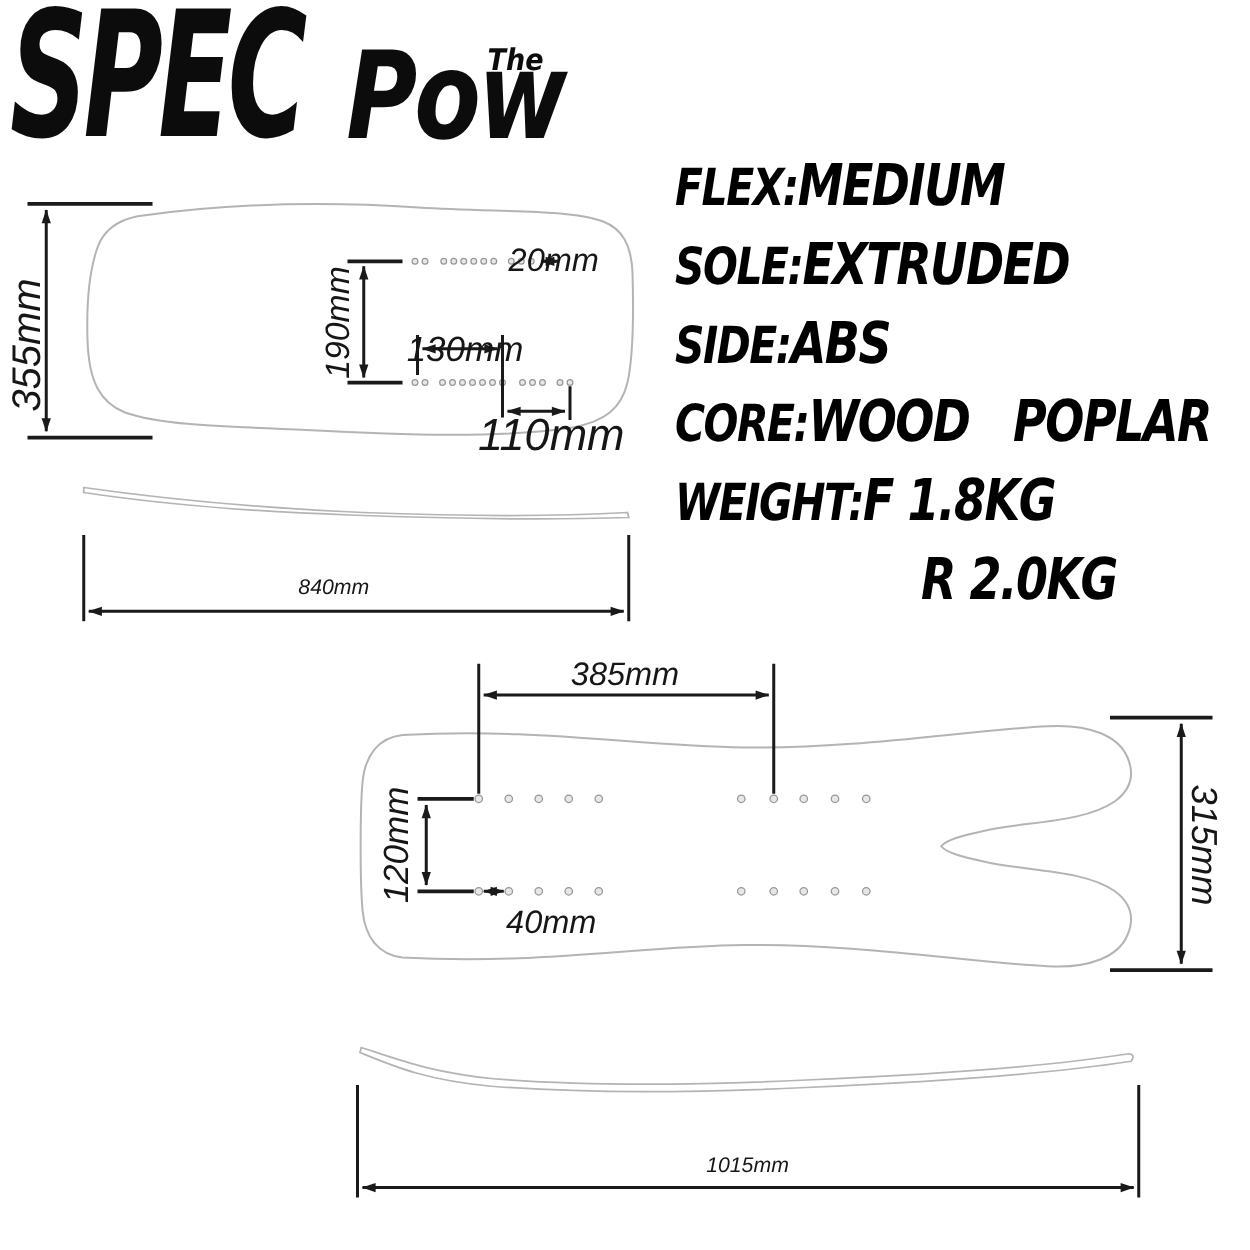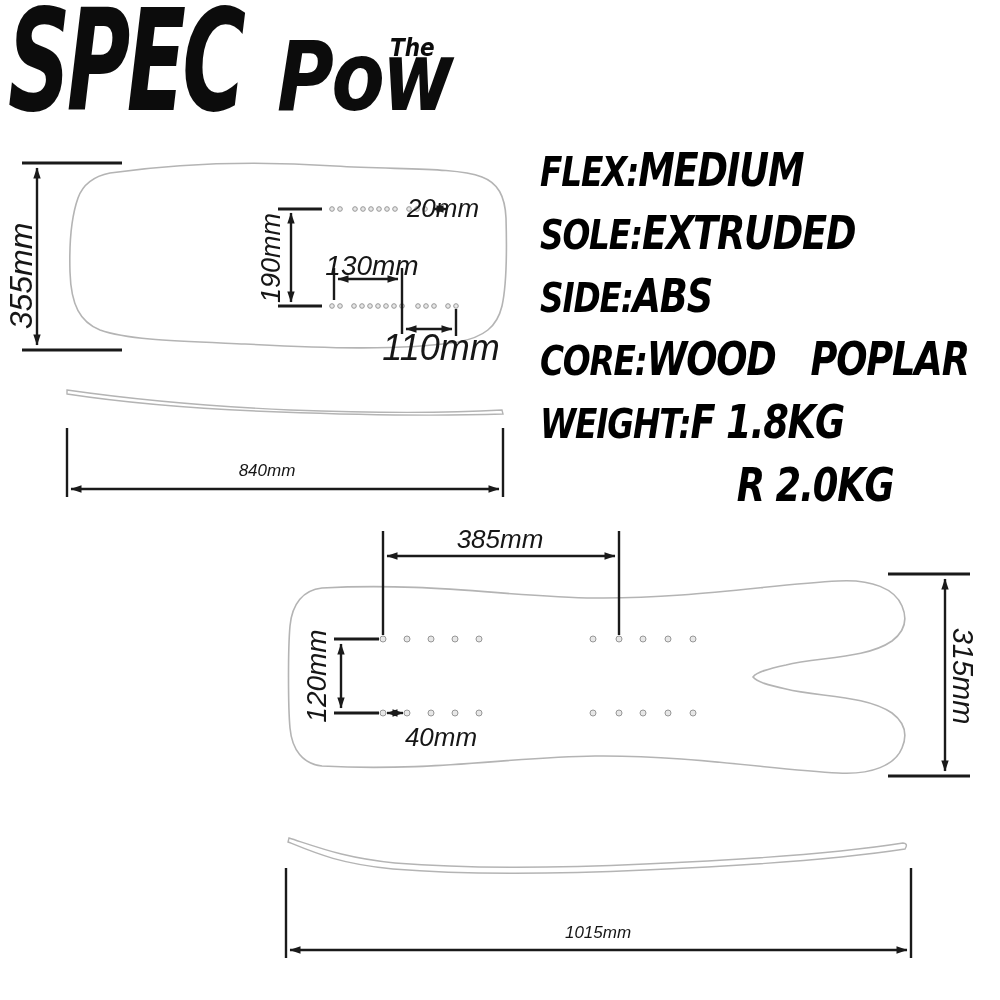--- a/index.html
+++ b/index.html
@@ -14,21 +14,21 @@
   .brand-name{position:absolute;left:277px;top:28px;
     font-family:"DejaVu Sans",sans-serif;font-weight:900;font-size:97px;line-height:1;
     letter-spacing:-3px;color:#0c0c0c;transform:scaleX(0.8);transform-origin:0 0;white-space:nowrap;}
   .brand-the{position:absolute;left:390px;top:36px;
     font-family:"DejaVu Sans",sans-serif;font-weight:900;font-size:24px;line-height:1;
     color:#0c0c0c;transform:scaleX(0.9);transform-origin:0 0;white-space:nowrap;}
 
   
   .specs{position:absolute;left:540px;top:125px;width:1px;height:1px;
     transform:scaleX(0.8);transform-origin:0 0;
-    font-family:"DejaVu Sans",sans-serif;font-weight:900;color:#000000;letter-spacing:-1.5px;margin-top:22px;}
+    font-family:"DejaVu Sans",sans-serif;font-weight:900;color:#000000;letter-spacing:-1.5px;}
   .spec-line{position:absolute;left:0;white-space:pre;line-height:1;}
   .spec-label{font-size:41px;}
   .spec-value{font-size:46px;}
 
   
   .lbl{position:absolute;color:#161616;white-space:nowrap;line-height:1;
     font-family:"Liberation Sans",sans-serif;
     transform:translate(-50%,-50%);}
   .lbl.ccw{transform:translate(-50%,-50%) rotate(-90deg);}
   .lbl.cw{transform:translate(-50%,-50%) rotate(90deg);}
@@ -199,21 +199,21 @@
     <div class="spec-line" style="top:63px;"><span class="spec-label">SOLE:</span><span class="spec-value">EXTRUDED</span></div>
     <div class="spec-line" style="top:126px;"><span class="spec-label">SIDE:</span><span class="spec-value">ABS</span></div>
     <div class="spec-line" style="top:189px;"><span class="spec-label">CORE:</span><span class="spec-value">WOOD   POPLAR</span></div>
     <div class="spec-line" style="top:252px;"><span class="spec-label">WEIGHT:</span><span class="spec-value">F 1.8KG</span></div>
     <div class="spec-line" style="top:315px;left:246px;"><span class="spec-value">R 2.0KG</span></div>
   </div>
 
   <div class="lbl ccw" style="left:21px;top:276px;font-size:32px;">355mm</div>
   <div class="lbl" style="left:443px;top:208px;font-size:26px;">20mm</div>
   <div class="lbl ccw" style="left:271px;top:258px;font-size:27px;">190mm</div>
-  <div class="lbl" style="left:372px;top:266px;font-size:28px;">130mm</div>
+  <div class="lbl" style="left:372px;top:280px;font-size:28px;">130mm</div>
   <div class="lbl" style="left:441px;top:348px;font-size:36px;">110mm</div>
   <div class="lbl" style="left:267px;top:470px;font-size:17px;">840mm</div>
 
   <div class="lbl" style="left:500px;top:539px;font-size:26px;text-align:right;">385mm</div>
   <div class="lbl ccw" style="left:317px;top:676px;font-size:28px;">120mm</div>
   <div class="lbl" style="left:417px;top:737px;font-size:26px;margin-left:24px;">40mm</div>
   <div class="lbl cw" style="left:962px;top:676px;font-size:29px;">315mm</div>
   <div class="lbl" style="left:598px;top:932px;font-size:17px;">1015mm</div>
 
 </div>

